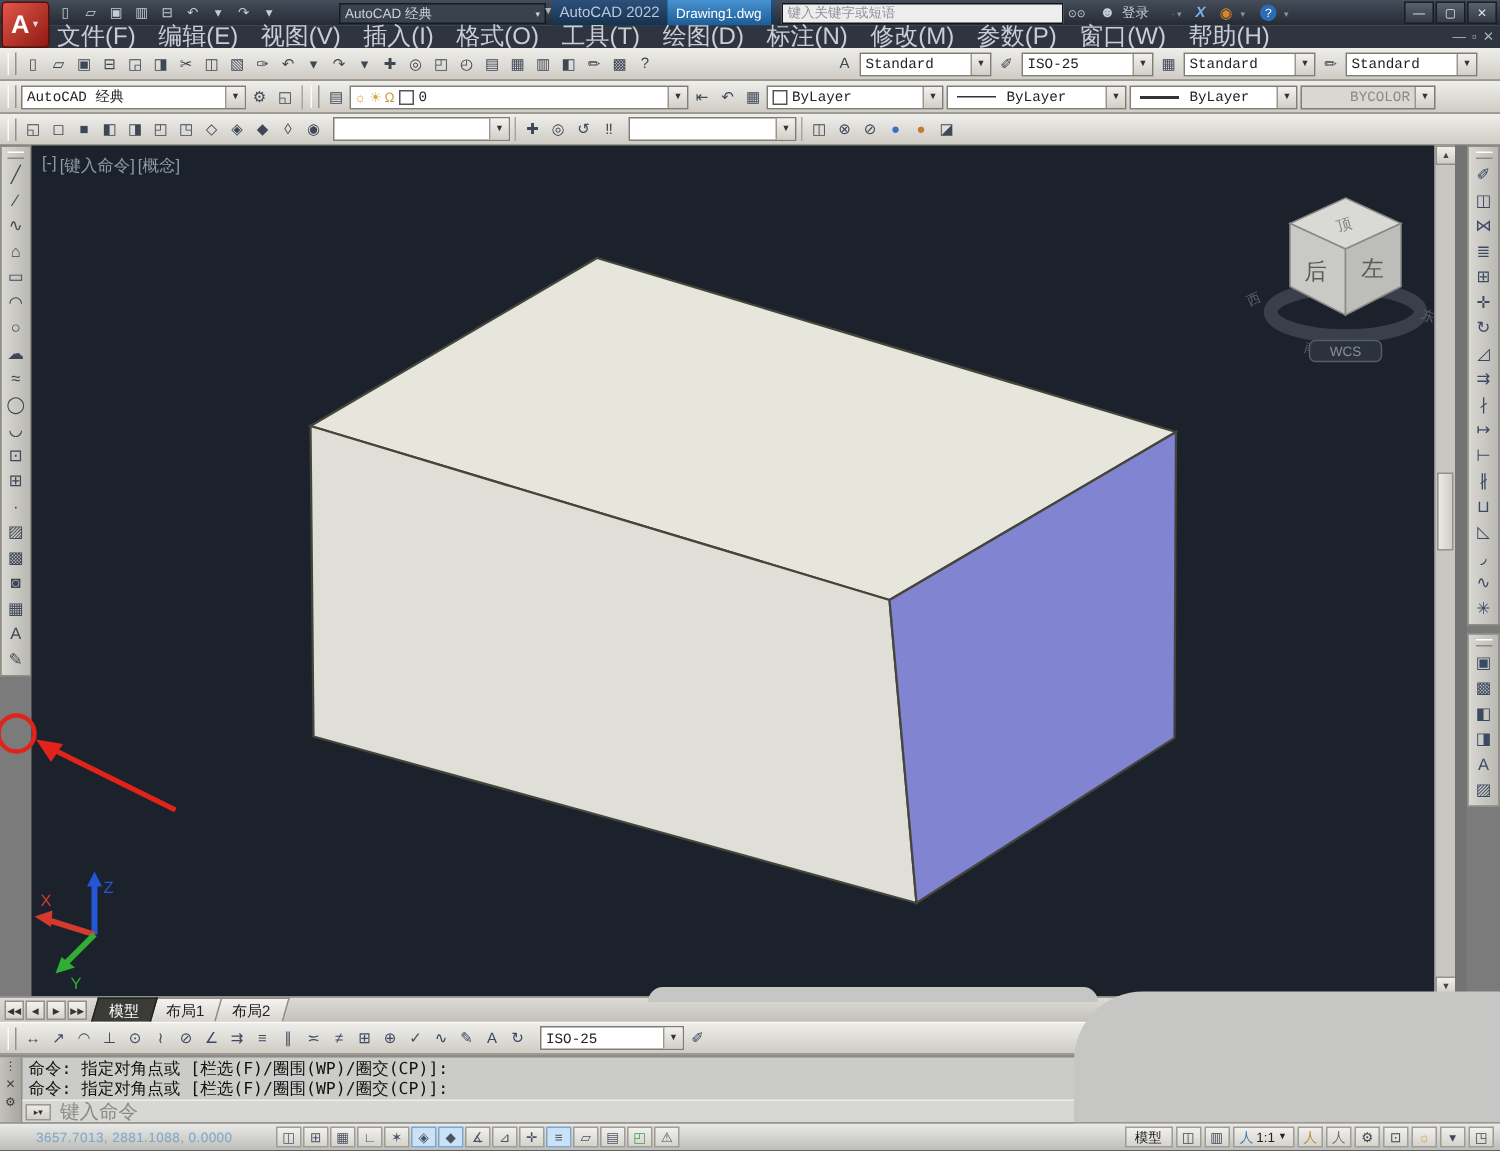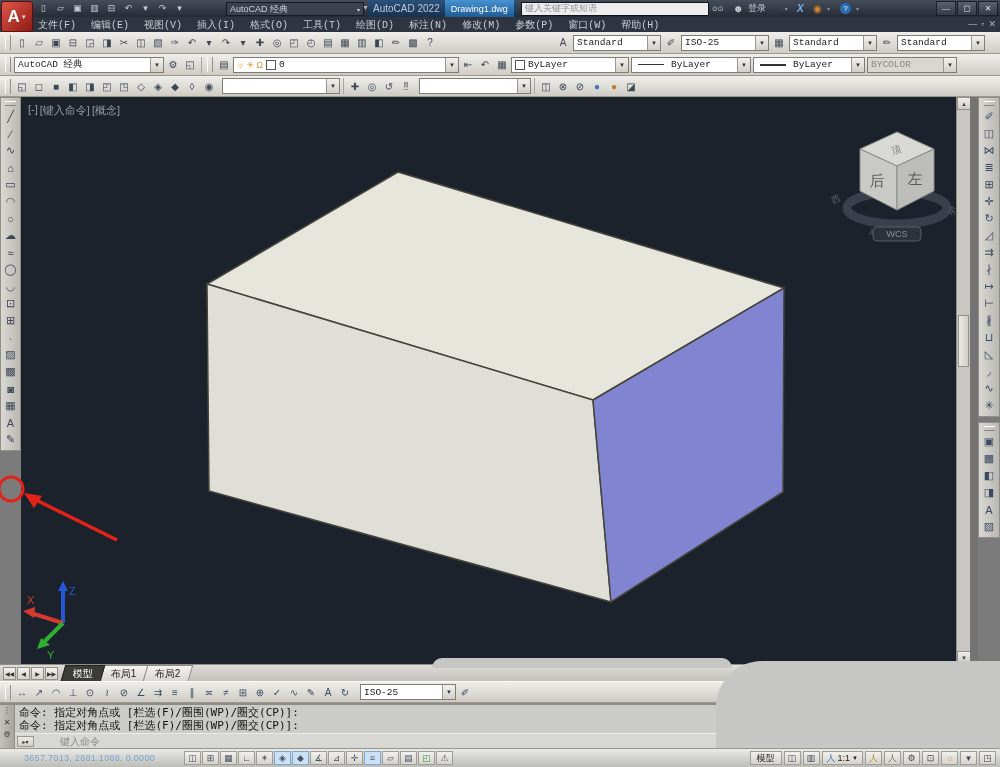--- a/index.html
+++ b/index.html
@@ -32,39 +32,39 @@
          color:#c7ccd4;font-size:10px;}
   .helpdot{background:#2b6cb5;color:#fff;border-radius:50%;width:11px;height:11px;
            font-size:8px;display:flex;align-items:center;justify-content:center;}
   .winbtns{position:absolute;right:2px;top:1px;display:flex;gap:1px;}
   .winbtns span{width:18px;height:13px;background:linear-gradient(#59616d,#343b46);
                 border:1px solid #1a1f27;color:#dfe3e8;font-size:8px;
                 display:flex;align-items:center;justify-content:center;}
   
   .menubar{position:absolute;left:0;top:17px;width:1000px;height:15px;background:#2e3540;
            display:flex;align-items:center;gap:15px;padding-left:38px;box-sizing:border-box;}
-  .menu-item{color:#c9cdd4;font-size:10px;white-space:nowrap;font-family:Liberation Mono, monospace;}
+  .menu-item{color:#c9cdd4;font-size:16px;white-space:nowrap;}
   .docwin{position:absolute;right:4px;top:19px;display:flex;gap:4px;color:#aeb3bb;font-size:9px;}
   
   .trow{position:absolute;left:0;width:1000px;height:22px;box-sizing:border-box;
         background:linear-gradient(#efeeea,#cfccc5);border-bottom:1px solid #9b988f;
         display:flex;align-items:center;gap:1px;padding:0 3px;}
   .grip{width:4px;height:15px;border-left:1px solid #fbfaf8;border-right:1px solid #94918a;
         margin:0 2px;flex:0 0 auto;}
   .tbtn{display:inline-flex;align-items:center;justify-content:center;width:16px;height:16px;
         font-size:10px;color:#3e4756;flex:0 0 auto;cursor:default;}
   .tsep{width:1px;height:16px;background:#a8a59d;margin:0 2px;flex:0 0 auto;}
   .iconstrip{display:flex;gap:1px;align-items:center;}
   .combo{height:16px;background:#fff;border:1px solid #7f7d76;display:flex;align-items:center;
          font-size:9.5px;color:#222;box-sizing:border-box;flex:0 0 auto;}
   .combo .val{flex:1;padding:0 3px;white-space:nowrap;overflow:hidden;font-family:Liberation Mono, monospace;}
   .combo .arrow{width:12px;align-self:stretch;background:linear-gradient(#f2f1ee,#d2cfc8);
                 border-left:1px solid #9a978f;display:flex;align-items:center;justify-content:center;
                 font-size:6px;color:#333;}
-  .combo.disabled{background:#d9d7d2;color:#8b8983;}
+  .combo.disabled{background:#d9d7d2;color:#8b8983;text-align:right;}
   .stylegroup{display:flex;margin-left:auto;gap:2px;align-items:center;margin-right:12px;}
   .lyricon{font-size:9px;margin-left:2px;flex:0 0 auto;}
   .swatch{width:8px;height:8px;background:#fff;border:1px solid #555;margin-left:3px;flex:0 0 auto;}
   .ltline{width:26px;height:1px;background:#333;margin:0 4px 0 6px;flex:0 0 auto;}
   .lwline{width:26px;height:2px;background:#333;margin:0 4px 0 6px;flex:0 0 auto;}
   
   .leftbar{position:absolute;left:0;top:97px;width:21px;height:567px;background:#7b7b7b;}
   .palette{background:linear-gradient(90deg,#dad8d3,#bab8b2);border:1px solid #918e87;
            box-sizing:border-box;display:flex;flex-direction:column;align-items:center;padding:2px 0;}
   .palette .tbtn{width:18px;height:17px;font-size:11px;}
@@ -108,21 +108,21 @@
            display:flex;flex-direction:column;align-items:center;gap:2px;padding-top:1px;box-sizing:border-box;}
   .cmdrail span{font-size:8px;color:#3d3d3a;line-height:10px;}
   .cmdhist{position:absolute;left:15px;top:0;width:985px;height:28px;padding:1px 4px;box-sizing:border-box;
            font-family:"DejaVu Sans Mono",monospace;font-size:11px;line-height:13px;color:#111;}
   .cmdin{position:absolute;left:15px;top:28px;width:985px;height:15px;background:#d7d7d4;
          border-top:1px solid #edece8;display:flex;align-items:center;padding-left:2px;box-sizing:border-box;}
   .cmdchev{width:17px;height:11px;background:linear-gradient(#eceae6,#d2cfc8);border:1px solid #9a9890;
            box-sizing:border-box;font-size:6px;color:#333;display:flex;align-items:center;
            justify-content:center;margin-right:4px;}
   .cmdinput{flex:1;border:0;background:transparent;outline:none;
-            font-family:Liberation Serif, serif;font-size:10px;color:#555;margin-left:20px;}
+            font-family:Liberation Serif, serif;font-size:13px;color:#555;}
   .cmdinput::placeholder{color:#8b8b86;}
   
   .statusbar{position:absolute;left:0;top:748px;width:1000px;height:19px;z-index:45;
              background:linear-gradient(#eaeae8,#bcbcb8);border-top:1px solid #98968f;
              box-sizing:border-box;display:flex;align-items:center;}
   .coords{width:160px;font-size:9px;color:#7ba4ca;padding-left:24px;letter-spacing:.3px;white-space:nowrap;}
   .toggles{display:flex;gap:1px;}
   .toggles .tbtn,.sbtn{width:17px;height:14px;border:1px solid #a09d96;box-sizing:border-box;
              background:linear-gradient(#f1f0ed,#d5d3cc);font-size:9px;color:#4a5564;}
   .toggles .tbtn.on{background:#cbe2f6;border-color:#7da7cd;}

